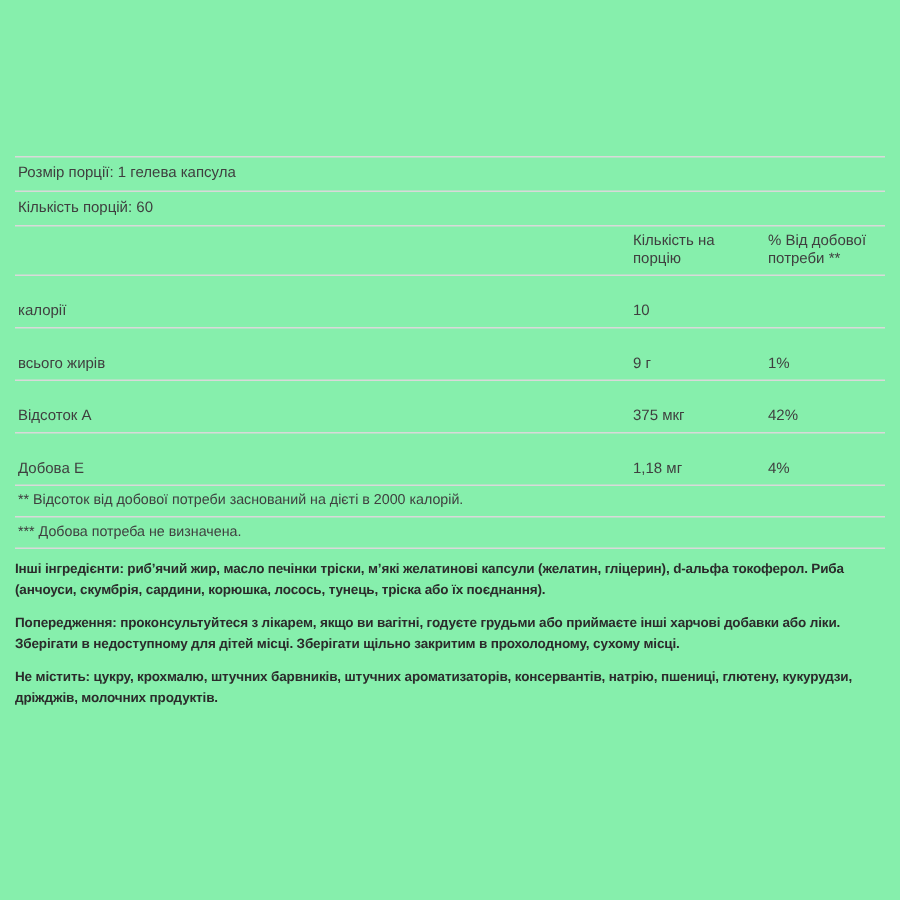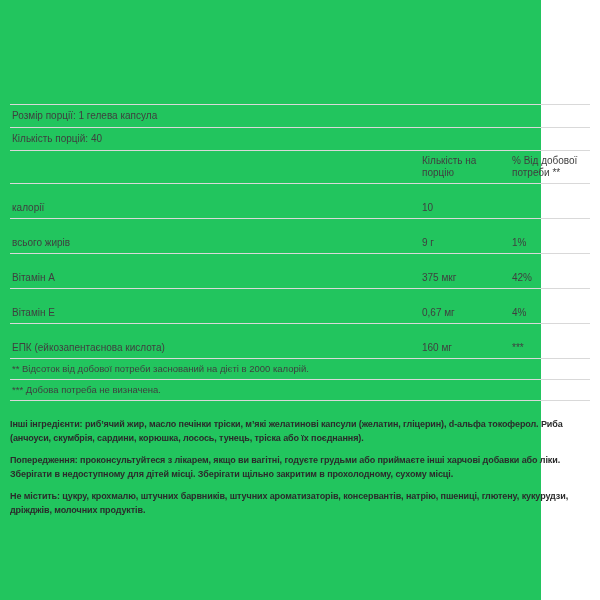--- a/index.html
+++ b/index.html
@@ -5,25 +5,25 @@
   html, body {
     margin: 0;
     padding: 0;
     background: #ffffff;
     width: 600px;
     height: 600px;
     overflow: hidden;
     font-family: "Liberation Sans", sans-serif;
   }
   .page {
-    width: 541px;
+    width: 600px;
     height: 600px;
     box-sizing: border-box;
     padding: 104px 10px 0 10px;
-    background: #22c55e;
+    background: #86efac;
   }
   table.facts-table {
     width: 580px;
     border-collapse: collapse;
     border-top: 1px solid #d9d9d9;
     table-layout: fixed;
     color: #3f3f3f;
     font-size: 10px;
     line-height: 12px;
   }
@@ -44,21 +44,21 @@
     line-height: 12px;
   }
   td.amount, th.amount { }
   .bold { font-weight: bold; }
   tr.footnote-row td {
     padding-top: 4px;
     padding-bottom: 4px;
     font-size: 9.5px;
   }
   .paragraphs {
-    margin-top: 16px;
+    margin-top: 6px;
     width: 568px;
   }
   .paragraphs p {
     margin: 0 0 8px 0;
     font-size: 9px;
     line-height: 14px;
     font-weight: bold;
     letter-spacing: -0.1px;
     color: #2b2b2b;
   }
@@ -72,21 +72,21 @@
     <colgroup>
       <col class="c-label">
       <col class="c-amount">
       <col class="c-dv">
     </colgroup>
     <tbody>
       <tr class="info-row">
         <td colspan="3">Розмір порції: 1 гелева капсула</td>
       </tr>
       <tr class="info-row">
-        <td colspan="3">Кількість порцій: 40</td>
+        <td colspan="3">Кількість порцій: 60</td>
       </tr>
 
       <tr class="header-row">
         <th></th>
         <th class="amount">Кількість на порцію</th>
         <th>% Від добової потреби **</th>
       </tr>
 
       <tr class="nutrient-row">
         <td>калорії</td>
@@ -95,37 +95,32 @@
       </tr>
 
       <tr class="nutrient-row">
         <td>всього жирів</td>
         <td class="amount bold">9 г</td>
         <td>1%</td>
       </tr>
 
 
       <tr class="nutrient-row">
-        <td>Вітамін A</td>
+        <td>Відсоток A</td>
         <td class="amount">375 мкг</td>
         <td>42%</td>
       </tr>
 
 
       <tr class="nutrient-row">
-        <td>Вітамін E</td>
-        <td class="amount">0,67 мг</td>
+        <td>Добова E</td>
+        <td class="amount">1,18 мг</td>
         <td>4%</td>
       </tr>
 
-      <tr class="nutrient-row">
-        <td class="bold">ЕПК (ейкозапентаєнова кислота)</td>
-        <td class="amount bold">160 мг</td>
-        <td>***</td>
-      </tr>
 
 
       <tr class="footnote-row">
         <td colspan="3">** Відсоток від добової потреби заснований на дієті в 2000 калорій.</td>
       </tr>
       <tr class="footnote-row">
         <td colspan="3">*** Добова потреба не визначена.</td>
       </tr>
     </tbody>
   </table>

